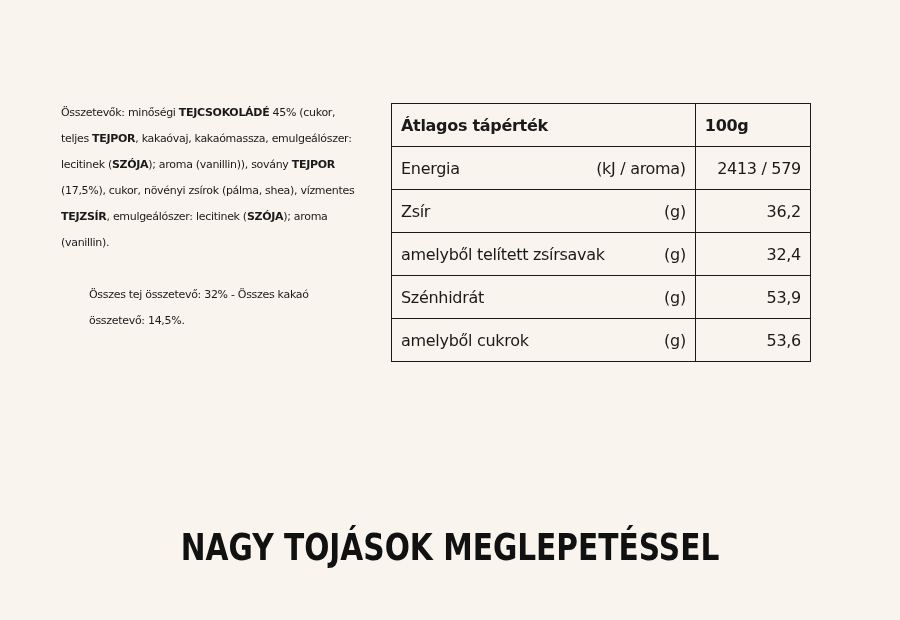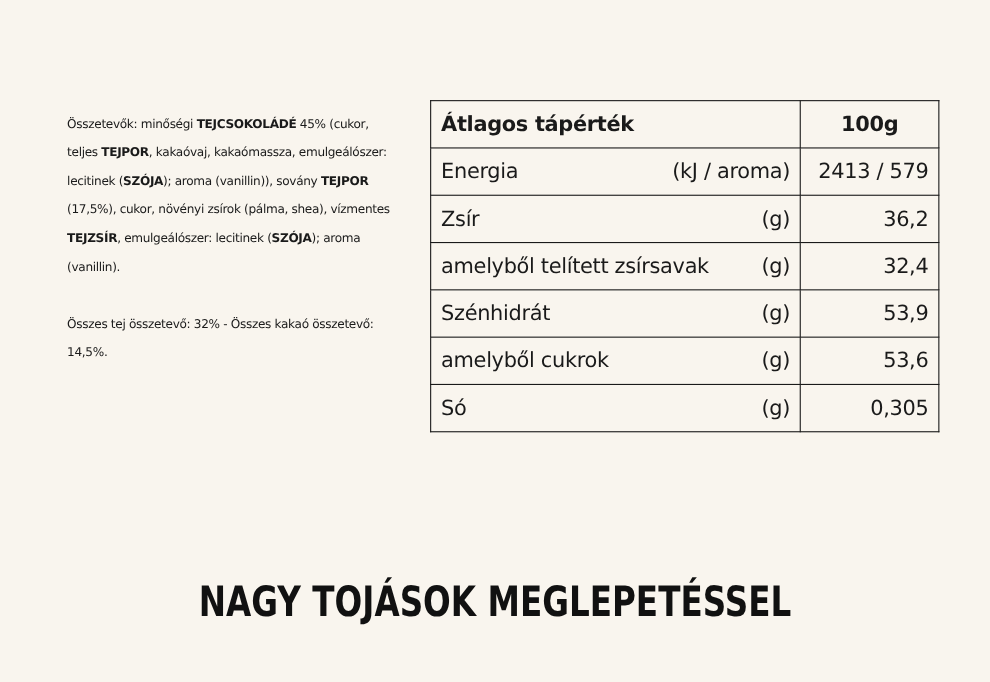--- a/index.html
+++ b/index.html
@@ -14,37 +14,37 @@
   .ingredients {
     position: absolute;
     left: 61px; top: 100px;
     width: 300px;
     font-size: 11px;
     line-height: 26px;
     letter-spacing: -0.3px;
   }
   .ingredients b { font-weight: bold; }
   .ingredients p { margin: 0; }
-  .ingredients .totals { margin-top: 26px; }
+  .ingredients .totals { margin-top: 26px; margin-left: 28px; }
   table.nutrition {
     position: absolute;
-    left: 391px; top: 91px;
-    width: 463px;
+    left: 391px; top: 103px;
+    width: 420px;
     border-collapse: collapse;
-    font-size: 19px;
+    font-size: 16px;
     letter-spacing: -0.3px;
   }
   table.nutrition td, table.nutrition th {
     border: 1px solid #1a1a1a;
     height: 43px;
     padding: 0 9px;
     box-sizing: border-box;
   }
   table.nutrition th { font-weight: bold; text-align: left; }
-  table.nutrition th.val { text-align: center; }
+  table.nutrition th.val { }
   .namecell { width: 326px; }
   .namecell .row-inner { display: flex; justify-content: space-between; }
   td.val { text-align: right; width: 122px; }
   .headline {
     position: absolute;
     left: 0; right: 0; top: 522px;
     text-align: center;
     font-family: "DejaVu Sans", "Liberation Sans", sans-serif;
     font-weight: bold;
     font-size: 38px;
@@ -110,25 +110,16 @@
     </tr>
     <tr>
       <td class="namecell">
           <div class="row-inner">
             <span>amelyből cukrok</span>
             <span>(g)</span>
           </div>
         </td>
       <td class="val">53,6</td>
     </tr>
-    <tr>
-      <td class="namecell">
-          <div class="row-inner">
-            <span>Só</span>
-            <span>(g)</span>
-          </div>
-        </td>
-      <td class="val">0,305</td>
-    </tr>
   </tbody>
 </table>
 
 <div class="headline">NAGY TOJÁSOK MEGLEPETÉSSEL</div>
 
 </body></html>

